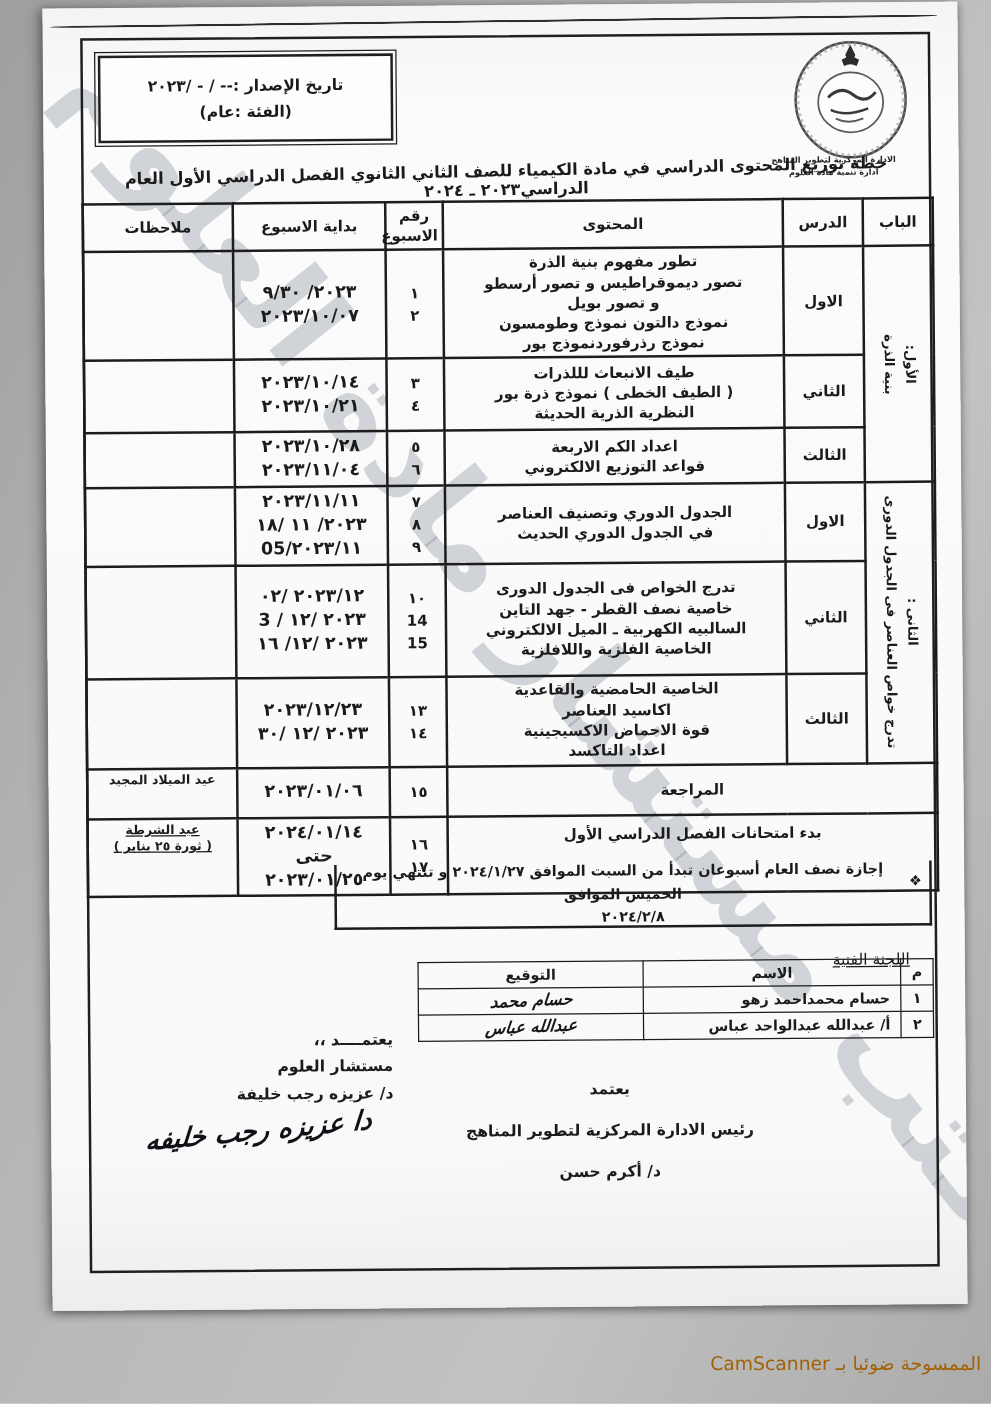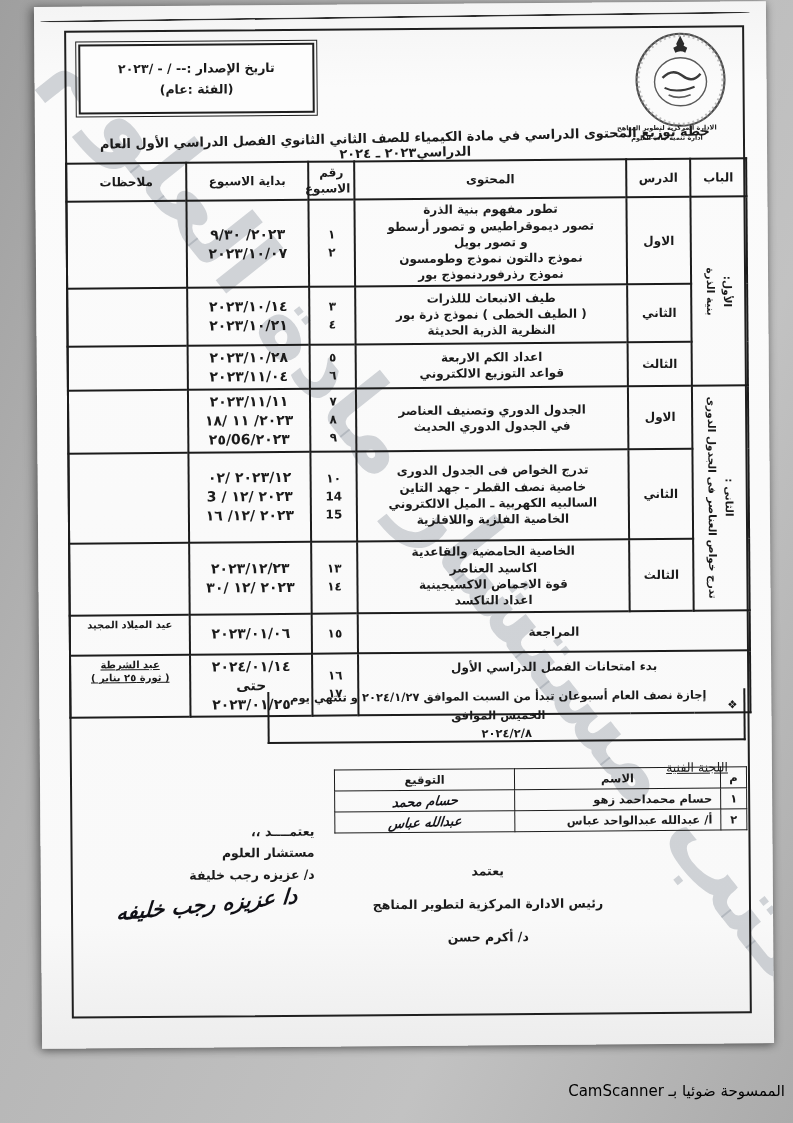--- a/index.html
+++ b/index.html
@@ -78,21 +78,21 @@
   .approve-center .gap{margin-top:14px;}
   
   .watermark{
     position:absolute;left:-190px;top:460px;width:1200px;
     font-size:96px;font-weight:bold;color:rgba(125,136,148,.34);
     transform:rotate(52deg);transform-origin:center;
     white-space:nowrap;text-align:center;pointer-events:none;letter-spacing:6px;
   }
   
   .scan-footer{
-    position:absolute;right:8px;top:1082px;font-size:15px;color:#000000;
+    position:absolute;right:8px;top:1082px;font-size:15px;color:#a16207;
     direction:rtl;font-weight:500;
   }
 </style>
 </head>
 <body>
 
 <div class="paper">
   <div class="page-edge-top"></div>
 
   <div class="watermark">مكتب مستشار مادة العلوم</div>
@@ -219,21 +219,21 @@
           <div>في الجدول الدوري الحديث</div>
         </td>
         <td class="week-cell">
           <div>٧</div>
           <div>٨</div>
           <div>٩</div>
         </td>
         <td class="date-cell">
           <div>٢٠٢٣/١١/١١</div>
           <div>٢٠٢٣/ ١١ /١٨</div>
-          <div>٢٠٢٣/06/٢٥</div>
+          <div>٢٠٢٣/١١/05</div>
         </td>
         <td></td>
       </tr>
 
       <tr style="height:90px;">
         <td>الثاني</td>
         <td>
           <div>تدرج الخواص فى الجدول الدورى</div>
           <div>خاصية نصف القطر - جهد التاين</div>
           <div>السالبيه الكهربية ـ الميل الالكتروني</div>

